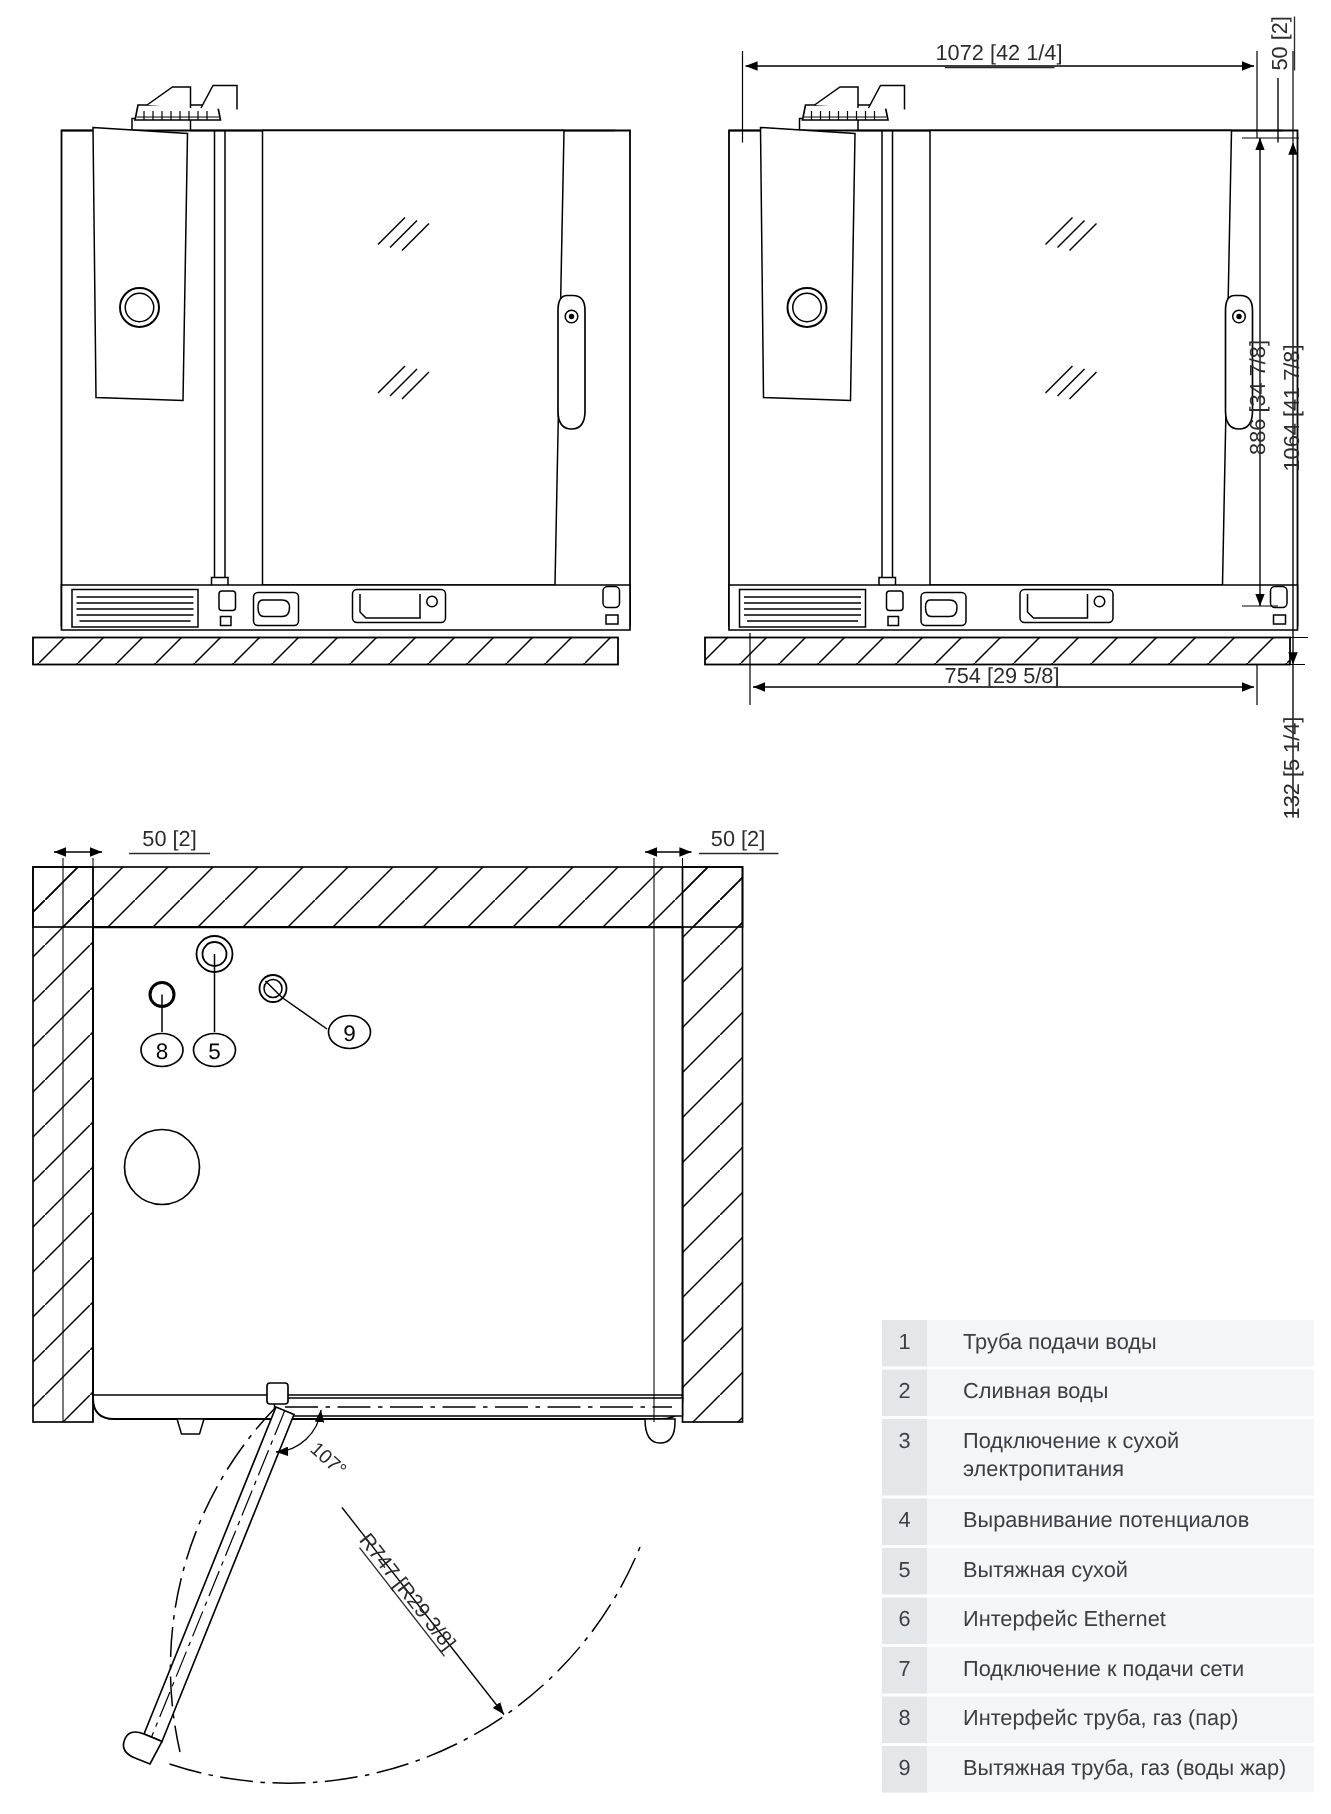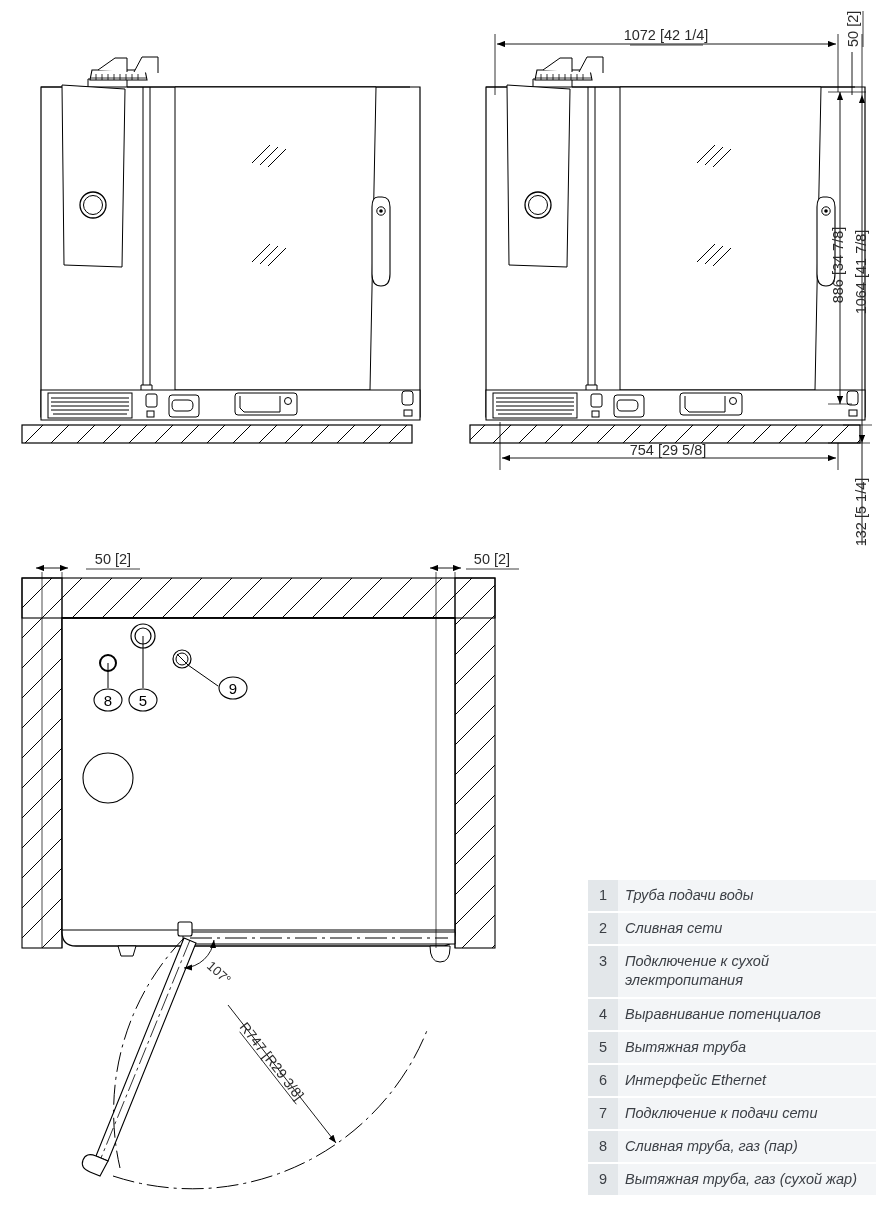--- a/index.html
+++ b/index.html
@@ -41,23 +41,22 @@
   }
   .legend td.num {
     width: 30px;
     background: #e3e7ea;
     text-align: center;
     padding-left: 0;
     padding-right: 0;
     color: #3b3f45;
   }
   .legend td.lbl {
-    padding-left: 7px;
+    padding-left: 24px;
     padding-right: 8px;
-    font-style: italic;
   }
   .legend tr:last-child td { border-bottom: none; }
 </style>
 </head>
 <body>
 
 <svg id="drawing-canvas" viewBox="0 0 887 1209" xmlns="http://www.w3.org/2000/svg">
   <defs>
     <pattern id="hatch45" width="26" height="26" patternUnits="userSpaceOnUse" patternTransform="rotate(0)">
       <line x1="0" y1="26" x2="26" y2="0" stroke="#000" stroke-width="1"></line>
@@ -275,44 +274,44 @@
 </svg>
 
 <table class="legend">
   <tbody id="legend-body">
   <tr>
         <td class="num">1</td>
         <td class="lbl">Труба подачи воды</td>
       </tr>
       <tr>
         <td class="num">2</td>
-        <td class="lbl">Сливная сети</td>
+        <td class="lbl">Сливная воды</td>
       </tr>
       <tr>
         <td class="num">3</td>
         <td class="lbl">Подключение к сухой электропитания</td>
       </tr>
       <tr>
         <td class="num">4</td>
         <td class="lbl">Выравнивание потенциалов</td>
       </tr>
       <tr>
         <td class="num">5</td>
-        <td class="lbl">Вытяжная труба</td>
+        <td class="lbl">Вытяжная сухой</td>
       </tr>
       <tr>
         <td class="num">6</td>
         <td class="lbl">Интерфейс Ethernet</td>
       </tr>
       <tr>
         <td class="num">7</td>
         <td class="lbl">Подключение к подачи сети</td>
       </tr>
       <tr>
         <td class="num">8</td>
-        <td class="lbl">Сливная труба, газ (пар)</td>
+        <td class="lbl">Интерфейс труба, газ (пар)</td>
       </tr>
       <tr>
         <td class="num">9</td>
-        <td class="lbl">Вытяжная труба, газ (сухой жар)</td>
+        <td class="lbl">Вытяжная труба, газ (воды жар)</td>
       </tr>
     </tbody>
 </table>
 
 </body></html>

